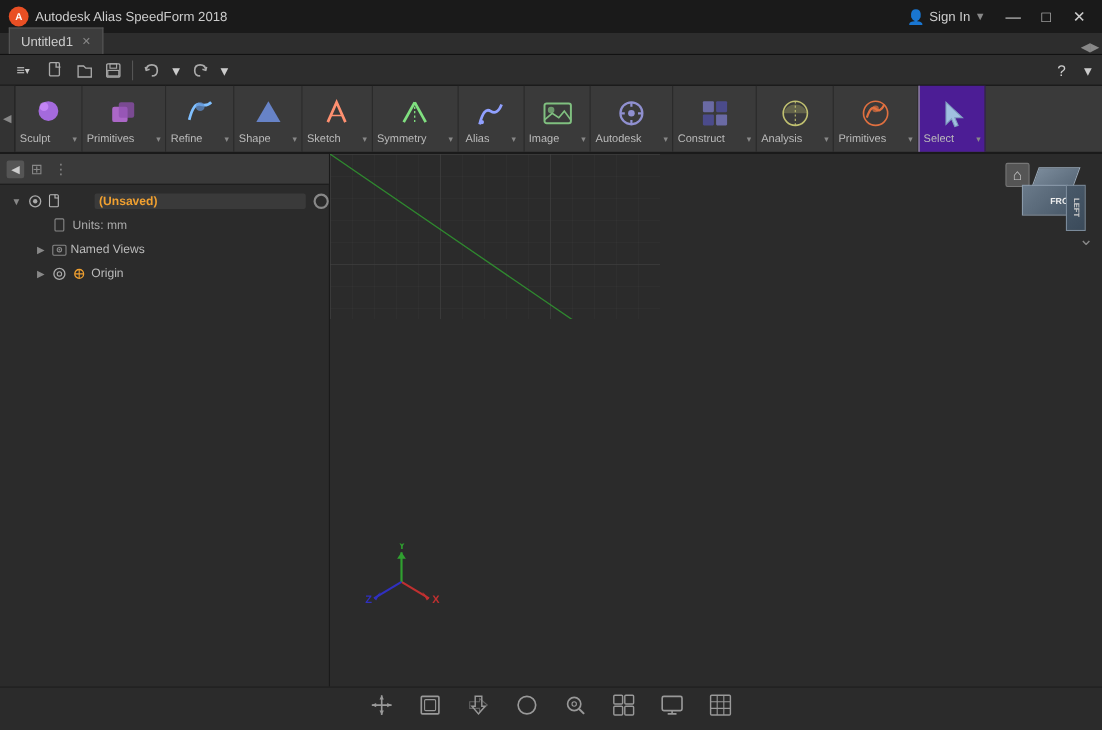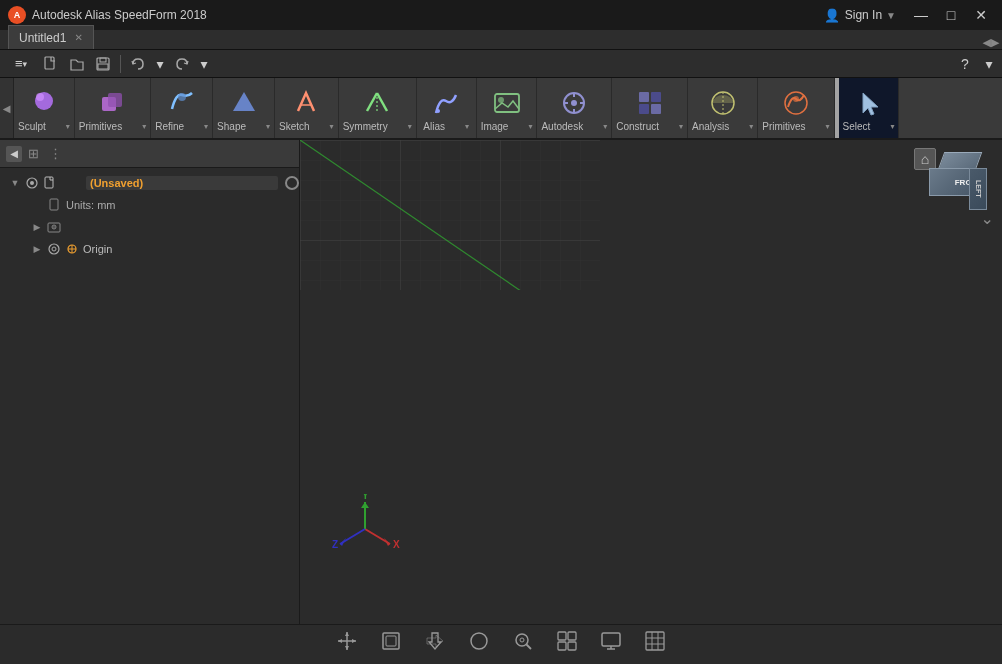--- a/index.html
+++ b/index.html
@@ -467,21 +467,21 @@
         <path d="M8 20 Q12 8 16 12 Q20 16 24 8" fill="none" stroke="#e07040" stroke-width="2"></path>
         <circle cx="16" cy="12" r="3" fill="#e07040" opacity="0.7"></circle>
       </svg>
     </div>
     <div class="tool-label">
       <span>Primitives</span>
         <span class="drop-arrow">▾</span>
     </div>
   </div>
 
-  <div class="tool-group active" style="background:#0f172a;border-left:4px solid #a3a3a3;">
+  <div class="tool-group active" style="background:#4c1d95;border-left:1px solid #a3a3a3;">
     <div class="tool-icon">
       <svg width="32" height="32" viewBox="0 0 32 32">
         <polygon points="10,6 10,26 15,21 18,28 21,27 18,20 25,20" fill="#a0c0e0" stroke="#80a0c0" stroke-width="1"></polygon>
       </svg>
     </div>
     <div class="tool-label">
       <span>Select</span>
         <span class="drop-arrow">▾</span>
     </div>
   </div>
@@ -528,20 +528,21 @@
 
       <div class="tree-item tree-indent-1">
         <div class="expander">▶</div>
         <div class="vis-icon">
           <svg width="14" height="14" viewBox="0 0 14 14">
               <rect x="1" y="3" width="12" height="9" rx="1" fill="none" stroke="#888" stroke-width="1"></rect>
               <circle cx="7" cy="7" r="2" fill="none" stroke="#888" stroke-width="1"></circle>
               <circle cx="7" cy="7" r="0.8" fill="#888"></circle>
             </svg>
         </div>
+        <span class="item-label" style="color:#bbb;">Named Views</span>
       </div>
 
       <div class="tree-item tree-indent-1">
         <div class="expander">▶</div>
         <div class="vis-icon">
           <svg width="14" height="14" viewBox="0 0 14 14">
               <circle cx="7" cy="7" r="5" fill="none" stroke="#aaa" stroke-width="1.2"></circle>
               <circle cx="7" cy="7" r="2" fill="none" stroke="#aaa" stroke-width="1"></circle>
             </svg>
         </div>

